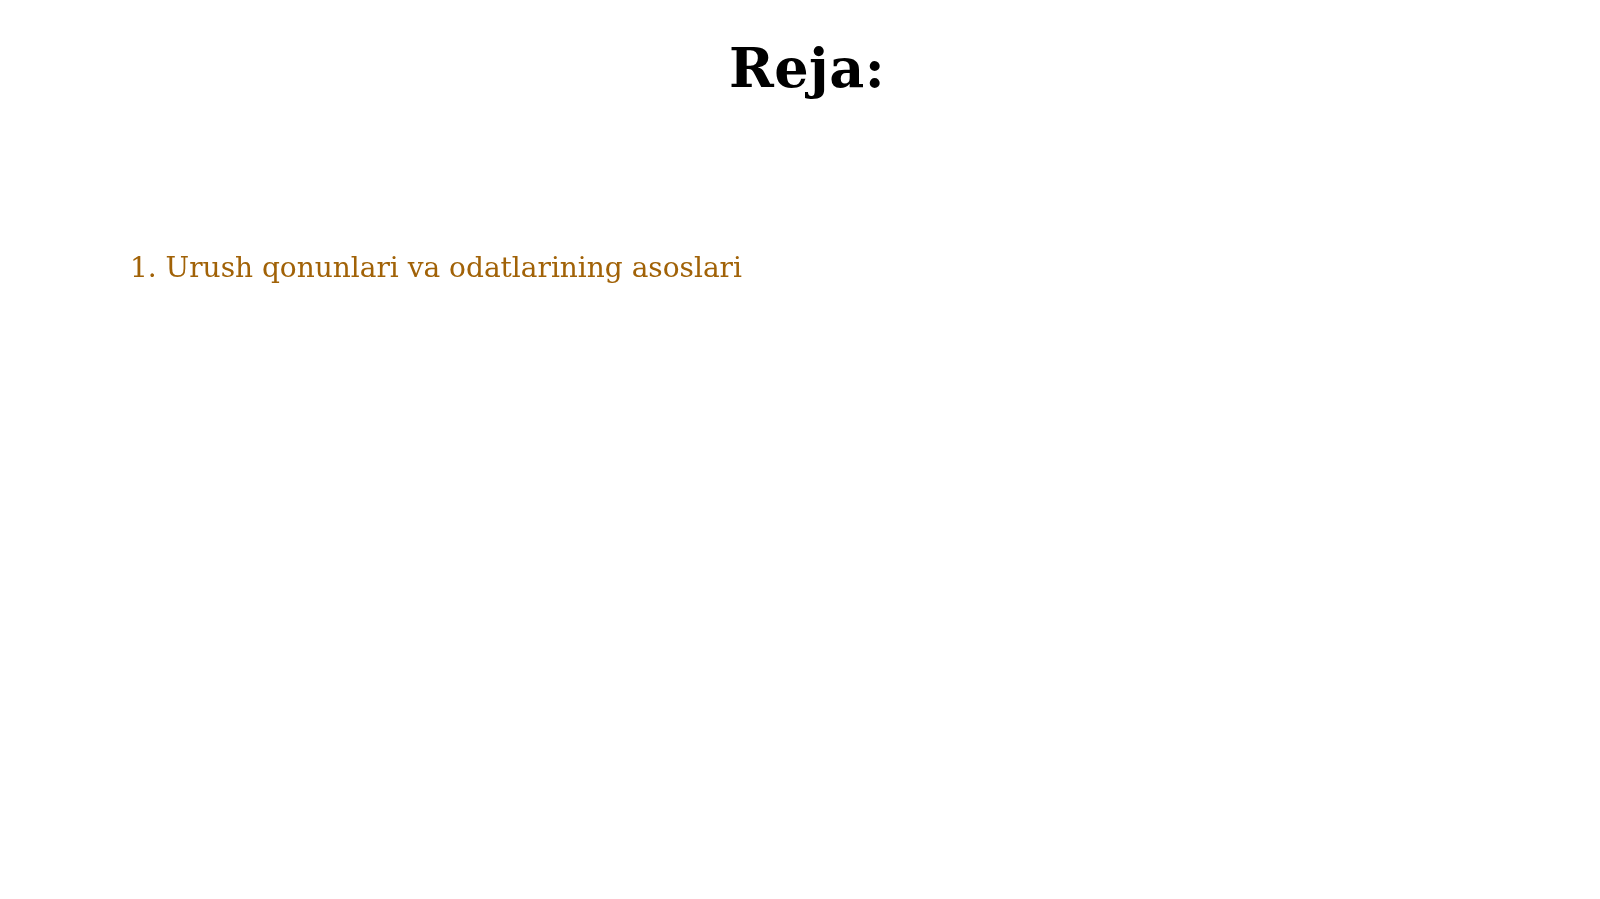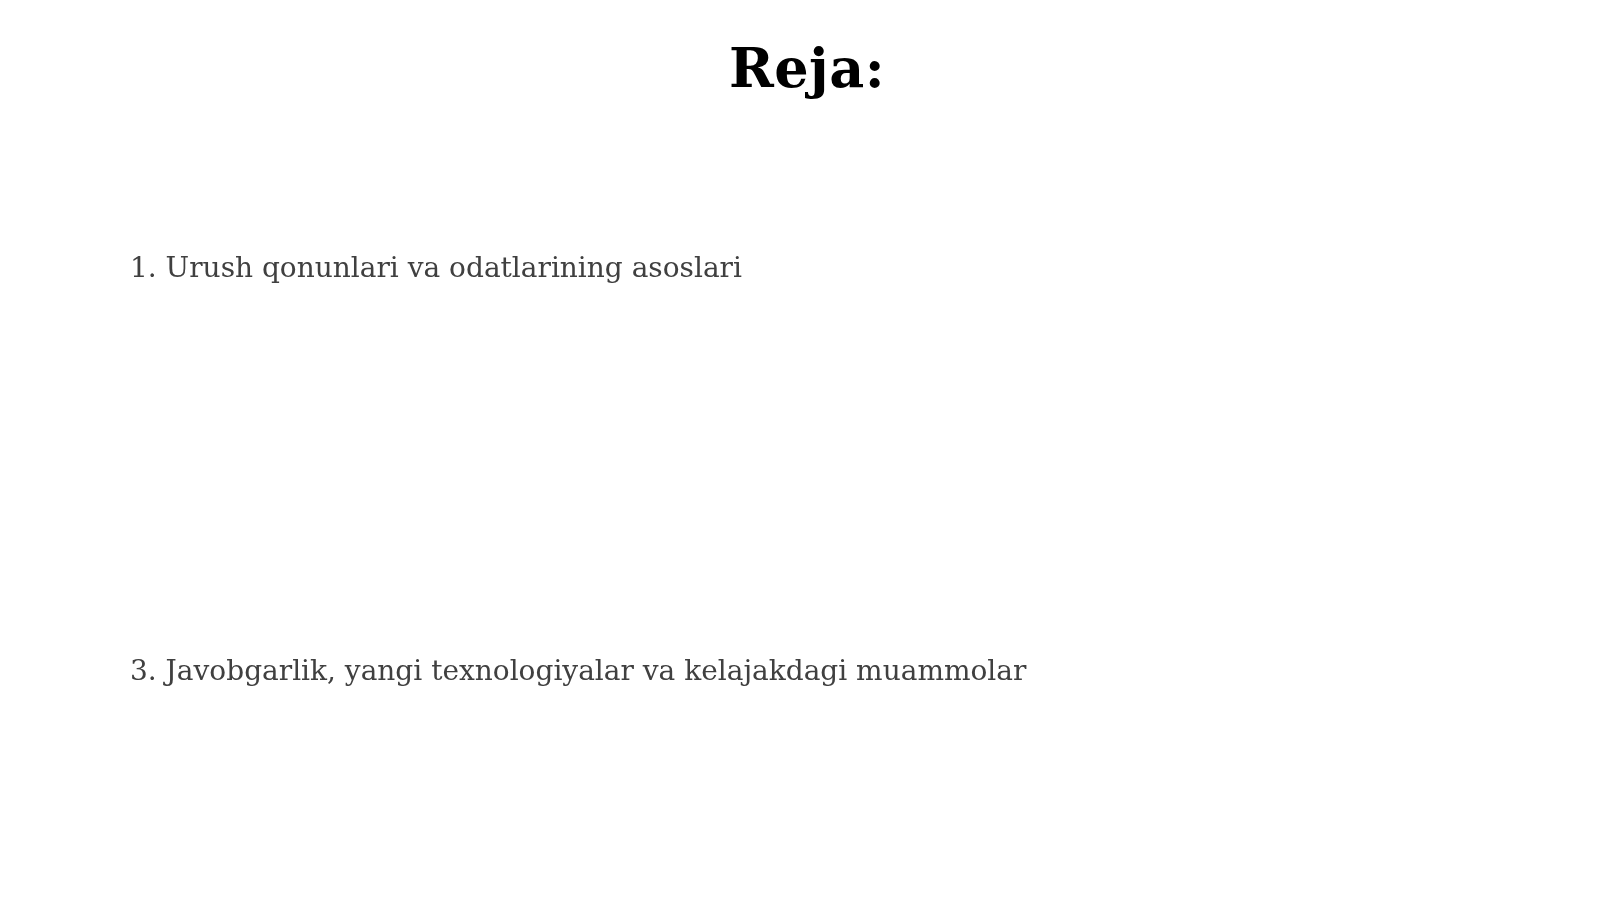--- a/index.html
+++ b/index.html
@@ -32,32 +32,31 @@
     color: #000000;
     font-family: "DejaVu Serif", "Liberation Serif", serif;
     padding-left: 7px;
   }
   .plan-item {
     position: absolute;
     left: 130px;
     right: 60px;
     font-size: 28px;
     font-weight: normal;
-    color: #404040;
+    color: #a16207;
     line-height: 1.25;
     white-space: nowrap;
     font-family: "DejaVu Serif", "Liberation Serif", serif;
   }
   .plan-item-1 { top: 250px; }
   .plan-item-2 { top: 450px; }
   .plan-item-3 { top: 653px; }
 </style>
 </head>
 <body>
 
 <div class="slide">
   <h1 class="slide-title">Reja:</h1>
 
   <div class="plan-item plan-item-1">1. Urush qonunlari va odatlarining asoslari</div>
 
 
-  <div class="plan-item plan-item-3">3. Javobgarlik, yangi texnologiyalar va kelajakdagi muammolar</div>
 </div>
 
 </body></html>

